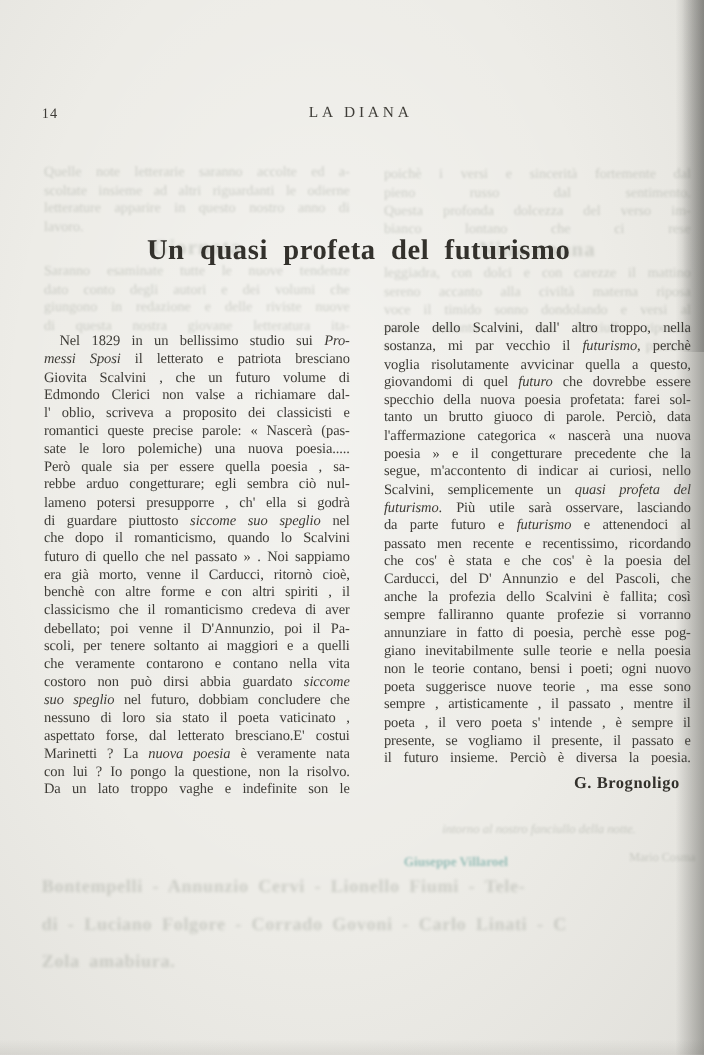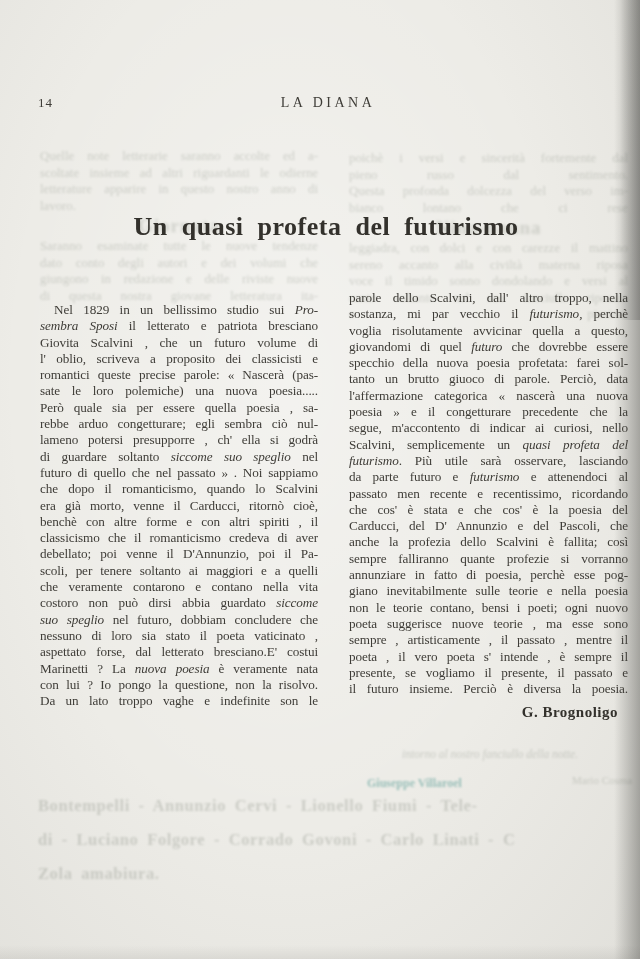--- a/index.html
+++ b/index.html
@@ -124,31 +124,32 @@
     <div class="bigline">di - Luciano Folgore - Corrado Govoni - Carlo Linati - C</div>
     <div class="bigline">Zola amabiura.</div>
   </div>
 
 <div class="page-number">14</div>
 <div class="journal-name">LA DIANA</div>
 <h1 class="article-title" style="margin:0;">Un quasi profeta del futurismo</h1>
 
 <div class="column column-left">
     <div class="line"><span>Nel 1829 in un bellissimo studio sui </span><i>Pro-</i></div>
-    <div class="line"><i>sembra Sposi</i><span> il letterato e patriota bresciano</span></div>
+    <div class="line"><i>messi Sposi</i><span> il letterato e patriota bresciano</span></div>
     <div class="line"><span>Giovita Scalvini , che un futuro volume di</span></div>
+    <div class="line"><span>Edmondo Clerici non valse a richiamare dal-</span></div>
     <div class="line"><span>l' oblio, scriveva a proposito dei classicisti e</span></div>
     <div class="line"><span>romantici queste precise parole: « Nascerà (pas-</span></div>
     <div class="line"><span>sate le loro polemiche) una nuova poesia.....</span></div>
     <div class="line"><span>Però quale sia per essere quella poesia , sa-</span></div>
     <div class="line"><span>rebbe arduo congetturare; egli sembra ciò nul-</span></div>
     <div class="line"><span>lameno potersi presupporre , ch' ella si godrà</span></div>
-    <div class="line"><span>di guardare soltanto </span><i>siccome suo speglio</i><span> nel</span></div>
+    <div class="line"><span>di guardare piuttosto </span><i>siccome suo speglio</i><span> nel</span></div>
+    <div class="line"><span>che dopo il romanticismo, quando lo Scalvini</span></div>
     <div class="line"><span>futuro di quello che nel passato » . Noi sappiamo</span></div>
-    <div class="line"><span>che dopo il romanticismo, quando lo Scalvini</span></div>
     <div class="line"><span>era già morto, venne il Carducci, ritornò cioè,</span></div>
     <div class="line"><span>benchè con altre forme e con altri spiriti , il</span></div>
     <div class="line"><span>classicismo che il romanticismo credeva di aver</span></div>
     <div class="line"><span>debellato; poi venne il D'Annunzio, poi il Pa-</span></div>
     <div class="line"><span>scoli, per tenere soltanto ai maggiori e a quelli</span></div>
     <div class="line"><span>che veramente contarono e contano nella vita</span></div>
     <div class="line"><span>costoro non può dirsi abbia guardato </span><i>siccome</i></div>
     <div class="line"><i>suo speglio</i><span> nel futuro, dobbiam concludere che</span></div>
     <div class="line"><span>nessuno di loro sia stato il poeta vaticinato ,</span></div>
     <div class="line"><span>aspettato forse, dal letterato bresciano.E' costui</span></div>

